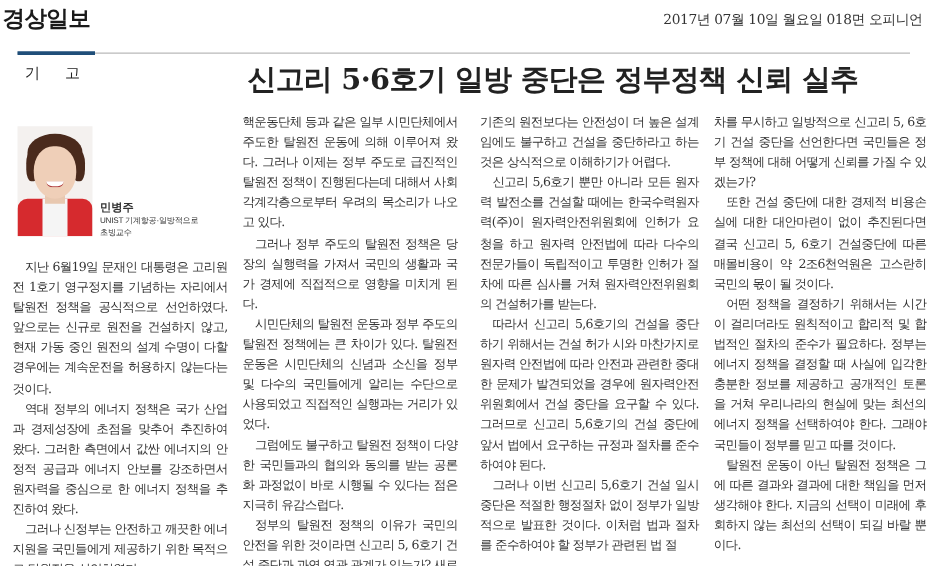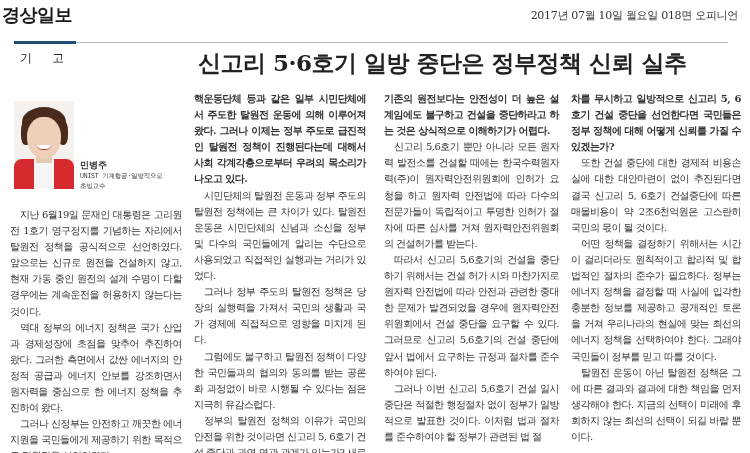--- a/index.html
+++ b/index.html
@@ -44,33 +44,33 @@
     .photo .collar { position: absolute; left: 20px; top: 58px; width: 20px; height: 30px; background: #f5f5f5; }
     .photo .neck { position: absolute; left: 22px; top: 50px; width: 16px; height: 12px; background: #e8c8b0; }
     .photo .face { position: absolute; left: 13px; top: 16px; width: 34px; height: 42px; background: #efcfb8; border-radius: 46% 46% 50% 50%; }
     .photo .hair { position: absolute; left: 8px; top: 6px; width: 44px; height: 30px; background: #4a2a1c; border-radius: 50% 50% 30% 30%; }
     .photo .hair-side-l { position: absolute; left: 7px; top: 20px; width: 10px; height: 24px; background: #4a2a1c; border-radius: 40%; }
     .photo .hair-side-r { position: absolute; left: 44px; top: 20px; width: 10px; height: 24px; background: #4a2a1c; border-radius: 40%; }
     .photo .smile { position: absolute; left: 23px; top: 44px; width: 14px; height: 5px; background: #fff; border-radius: 0 0 7px 7px; border-bottom: 1px solid #b04040; }
 
     .author {
       position: absolute; left: 80px; top: 160px;
-      font-family: Liberation Mono, monospace; color: #333;
+      font-family: Liberation Sans, sans-serif; color: #333;
     }
     .author .name { font-size: 9px; font-weight: bold; line-height: 12px; }
     .author .aff { font-size: 6.5px; line-height: 10px; letter-spacing: -0.2px; white-space: nowrap; }
 
     .col {
       position: absolute; width: 172px;
       font-family: "DejaVu Serif", "Liberation Serif", serif;
       font-size: 10px; line-height: 16.1px; color: #333;
       letter-spacing: -0.55px;
     }
     .col p { text-align: justify; text-indent: 10px; }
-    .col p.cont { text-indent: 0; font-weight: bold; }
+    .col p.cont { text-indent: 0; }
     .col1 { left: 10px; top: 207px; width: 172px; }
     .col2 { left: 194px; top: 91px; }
     .col3 { left: 384px; top: 91px; width: 175px; }
     .col4 { left: 571px; top: 91px; width: 170px; }
   </style>
 </head>
 <body>
 
 <div class="masthead">경상일보</div>
 <div class="dateline">2017년 07월 10일 월요일 018면 오피니언</div>
@@ -100,22 +100,22 @@
 
 <div class="col col1">
   <p>지난 6월19일 문재인 대통령은 고리원전 1호기 영구정지를 기념하는 자리에서 탈원전 정책을 공식적으로 선언하였다. 앞으로는 신규로 원전을 건설하지 않고, 현재 가동 중인 원전의 설계 수명이 다할 경우에는 계속운전을 허용하지 않는다는 것이다.</p>
   <p>역대 정부의 에너지 정책은 국가 산업과 경제성장에 초점을 맞추어 추진하여 왔다. 그러한 측면에서 값싼 에너지의 안정적 공급과 에너지 안보를 강조하면서 원자력을 중심으로 한 에너지 정책을 추진하여 왔다.</p>
   <p>그러나 신정부는 안전하고 깨끗한 에너지원을 국민들에게 제공하기 위한 목적으로 탈원전을 선언하였다.</p>
 
 </div>
 
 <div class="col col2">
   <p class="cont">핵운동단체 등과 같은 일부 시민단체에서 주도한 탈원전 운동에 의해 이루어져 왔다. 그러나 이제는 정부 주도로 급진적인 탈원전 정책이 진행된다는데 대해서 사회 각계각층으로부터 우려의 목소리가 나오고 있다.</p>
+  <p>그러나 정부 주도의 탈원전 정책은 당장의 실행력을 가져서 국민의 생활과 국가 경제에 직접적으로 영향을 미치게 된다.</p>
   <p>시민단체의 탈원전 운동과 정부 주도의 탈원전 정책에는 큰 차이가 있다. 탈원전 운동은 시민단체의 신념과 소신을 정부 및 다수의 국민들에게 알리는 수단으로 사용되었고 직접적인 실행과는 거리가 있었다.</p>
-  <p>그러나 정부 주도의 탈원전 정책은 당장의 실행력을 가져서 국민의 생활과 국가 경제에 직접적으로 영향을 미치게 된다.</p>
   <p>그럼에도 불구하고 탈원전 정책이 다양한 국민들과의 협의와 동의를 받는 공론화 과정없이 바로 시행될 수 있다는 점은 지극히 유감스럽다.</p>
   <p>정부의 탈원전 정책의 이유가 국민의 안전을 위한 것이라면 신고리 5, 6호기 건설 중단과 과연 연관 관계가 있는가? 새로운 원자로인 신고리 5,6호기는 UAE에도 수출한 바 있는 APR1400 원자로형으로</p>
 </div>
 
 <div class="col col3">
   <p class="cont">기존의 원전보다는 안전성이 더 높은 설계임에도 불구하고 건설을 중단하라고 하는 것은 상식적으로 이해하기가 어렵다.</p>
   <p>신고리 5,6호기 뿐만 아니라 모든 원자력 발전소를 건설할 때에는 한국수력원자력(주)이 원자력안전위원회에 인허가 요청을 하고 원자력 안전법에 따라 다수의 전문가들이 독립적이고 투명한 인허가 절차에 따른 심사를 거쳐 원자력안전위원회의 건설허가를 받는다.</p>
   <p>따라서 신고리 5,6호기의 건설을 중단하기 위해서는 건설 허가 시와 마찬가지로 원자력 안전법에 따라 안전과 관련한 중대한 문제가 발견되었을 경우에 원자력안전위원회에서 건설 중단을 요구할 수 있다. 그러므로 신고리 5,6호기의 건설 중단에 앞서 법에서 요구하는 규정과 절차를 준수하여야 된다.</p>
   <p>그러나 이번 신고리 5,6호기 건설 일시 중단은 적절한 행정절차 없이 정부가 일방적으로 발표한 것이다. 이처럼 법과 절차를 준수하여야 할 정부가 관련된 법 절</p>
 </div>

